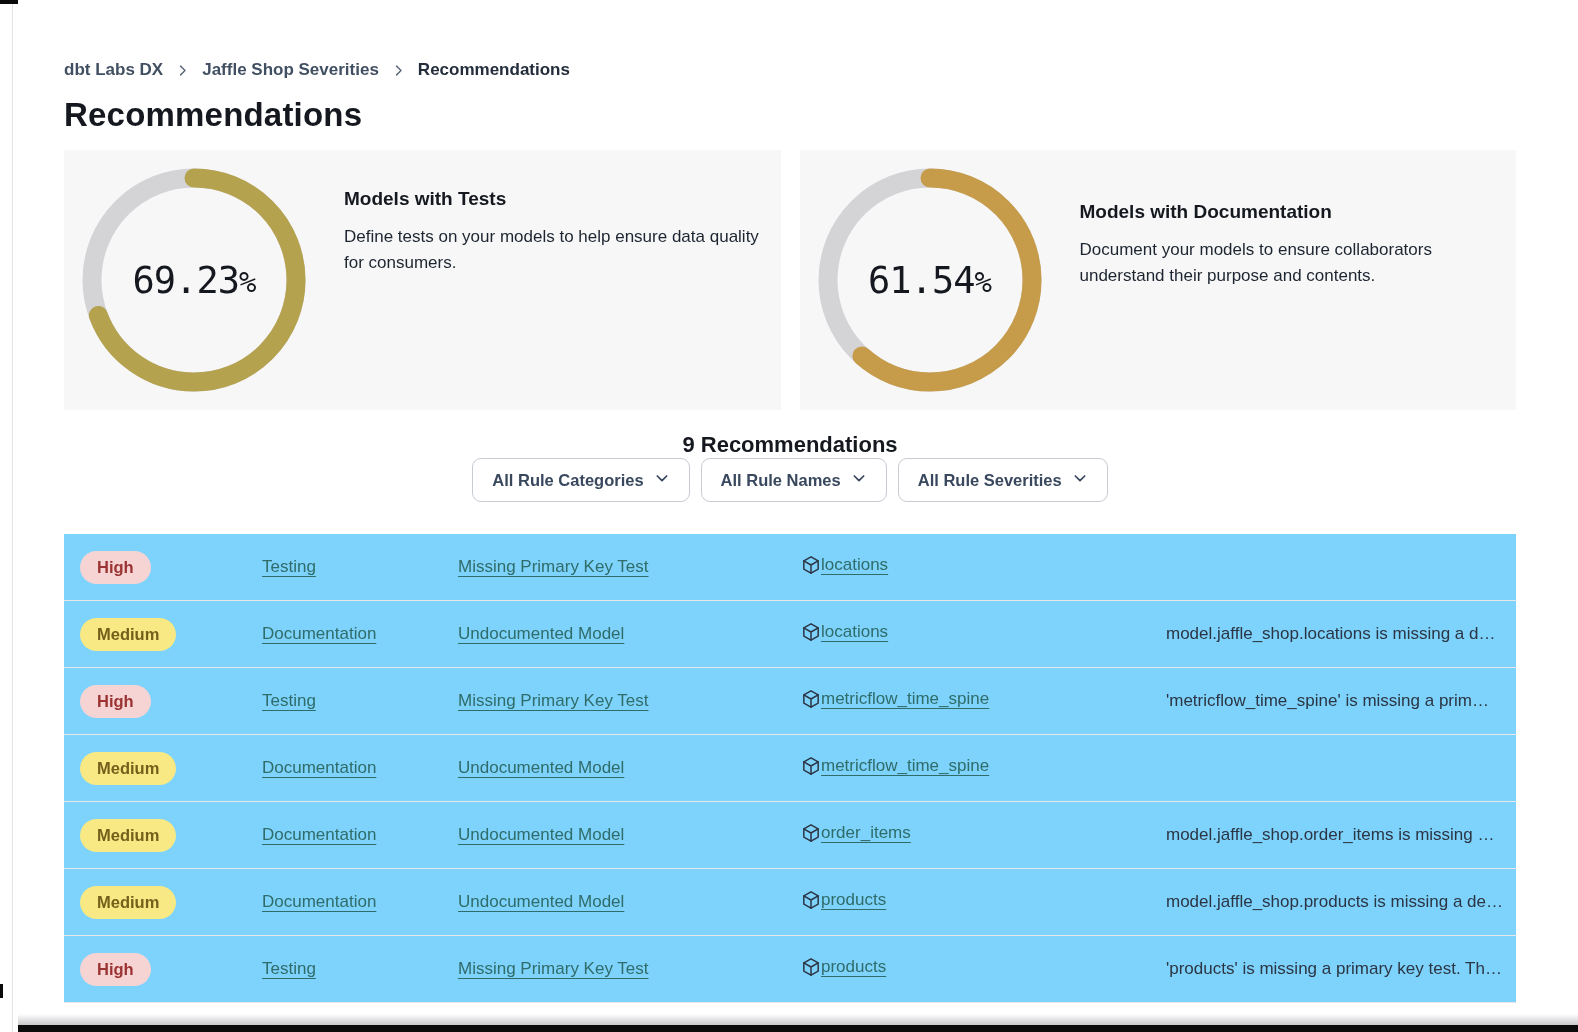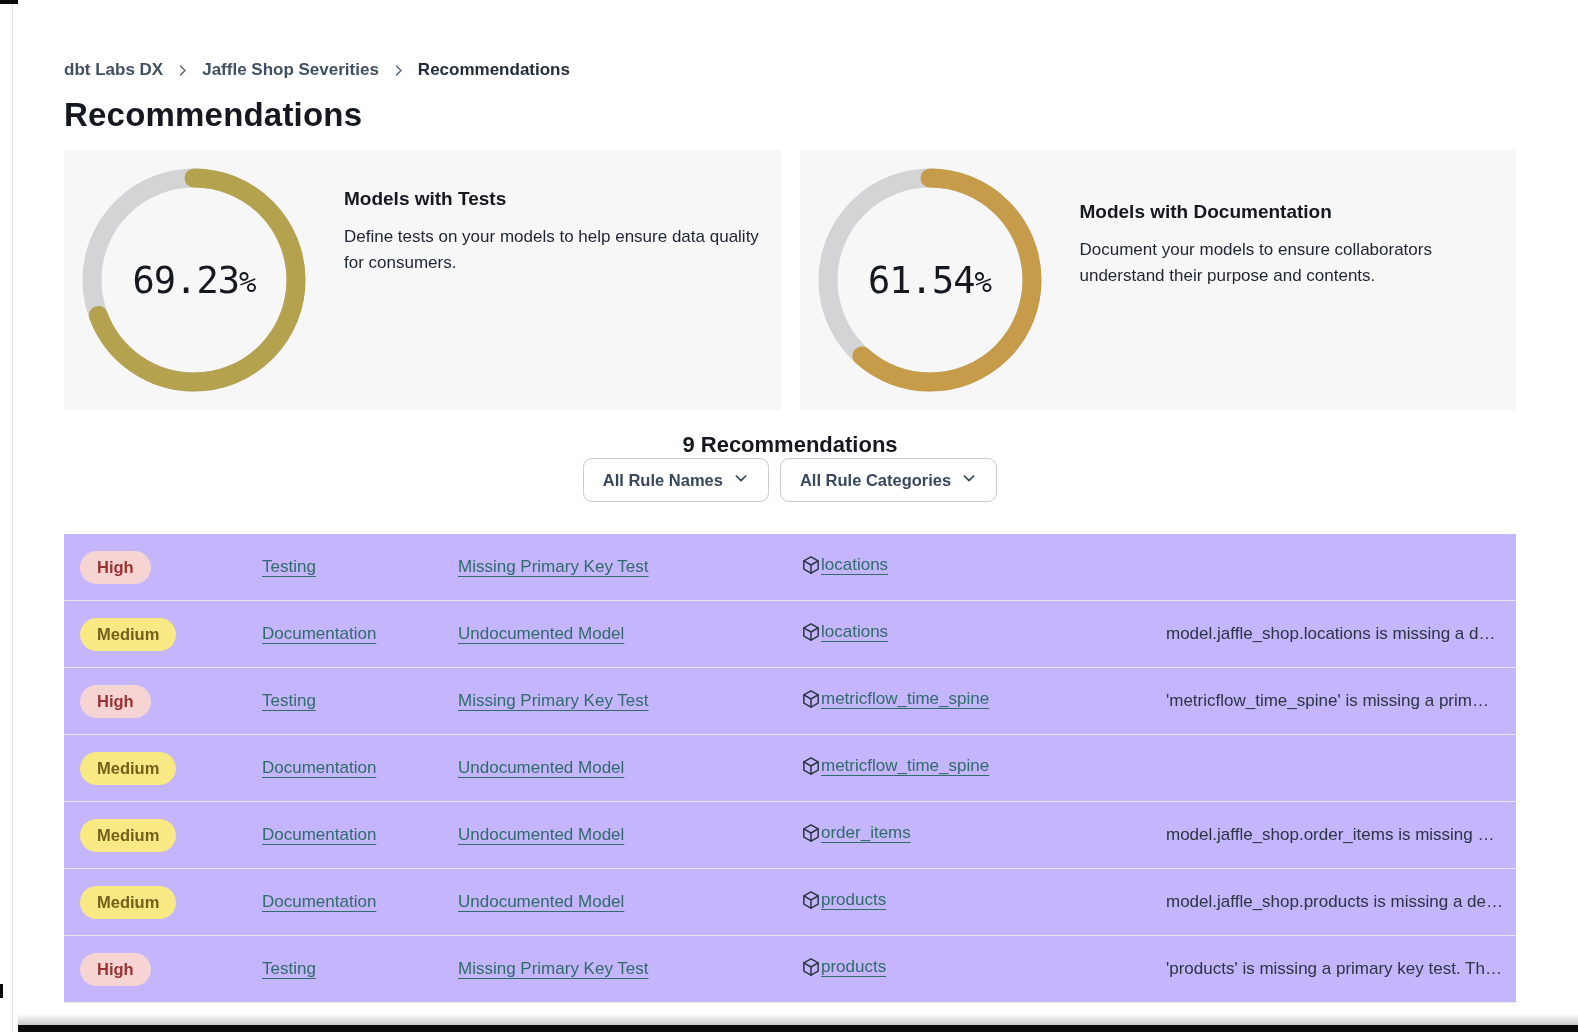--- a/index.html
+++ b/index.html
@@ -60,21 +60,21 @@
   
   .table { margin-top: 32px; }
   .t-row {
     display: grid; grid-template-columns: 182px 196px 343px 365px 1fr;
     align-items: center; padding-left: 16px;
   }
   .t-head {
     height: 49px; background: #f7f7f8;
     font-family: "DejaVu Sans Mono", monospace; font-size: 13.5px; color: #5d6878;
   }
-  .t-body .t-row { height: 67px; border-bottom: 1px solid #e7e7ea; background: #c4b5fd; }
+  .t-body .t-row { height: 67px; border-bottom: 1px solid #e7e7ea; background: #7dd3fc; }
   .badge {
     display: inline-flex; align-items: center; height: 33px; padding: 0 17px; border-radius: 17px;
     font-size: 16.5px; font-weight: 700;
   }
   .sev-high { background: #f6d4d4; color: #9a3332; }
   .sev-medium { background: #f8e985; color: #74601b; }
   a.cell-link { color: #306c69; font-size: 17px; text-decoration: underline; text-underline-offset: 4px; text-decoration-thickness: 1px; cursor: pointer; }
   .res-cell a.cell-link { display: inline-flex; align-items: center; text-decoration: none; }
   .res-cell .res-label { text-decoration: underline; text-underline-offset: 4px; text-decoration-thickness: 1px; }
   .res-cell svg { width: 20px; height: 20px; stroke: #2c3544; flex: 0 0 auto; }
@@ -142,29 +142,37 @@
         <div class="card-desc">Document your models to ensure collaborators understand their purpose and contents.</div>
       </div>
     </div>
 
   </div>
 
   <div class="list-header">
     <div class="list-count">9 Recommendations</div>
     <div class="filters">
       <button class="filter-btn">
+        <span>All Rule Categories</span>
+        <span>
+          <svg viewBox="0 0 24 24" fill="none" stroke="#39485e" stroke-width="2.6" stroke-linecap="round" stroke-linejoin="round">
+              <polyline points="5 9 12 16 19 9"></polyline>
+            </svg>
+        </span>
+      </button>
+      <button class="filter-btn">
         <span>All Rule Names</span>
         <span>
           <svg viewBox="0 0 24 24" fill="none" stroke="#39485e" stroke-width="2.6" stroke-linecap="round" stroke-linejoin="round">
               <polyline points="5 9 12 16 19 9"></polyline>
             </svg>
         </span>
       </button>
       <button class="filter-btn">
-        <span>All Rule Categories</span>
+        <span>All Rule Severities</span>
         <span>
           <svg viewBox="0 0 24 24" fill="none" stroke="#39485e" stroke-width="2.6" stroke-linecap="round" stroke-linejoin="round">
               <polyline points="5 9 12 16 19 9"></polyline>
             </svg>
         </span>
       </button>
     </div>
   </div>
 
   <div class="table">

